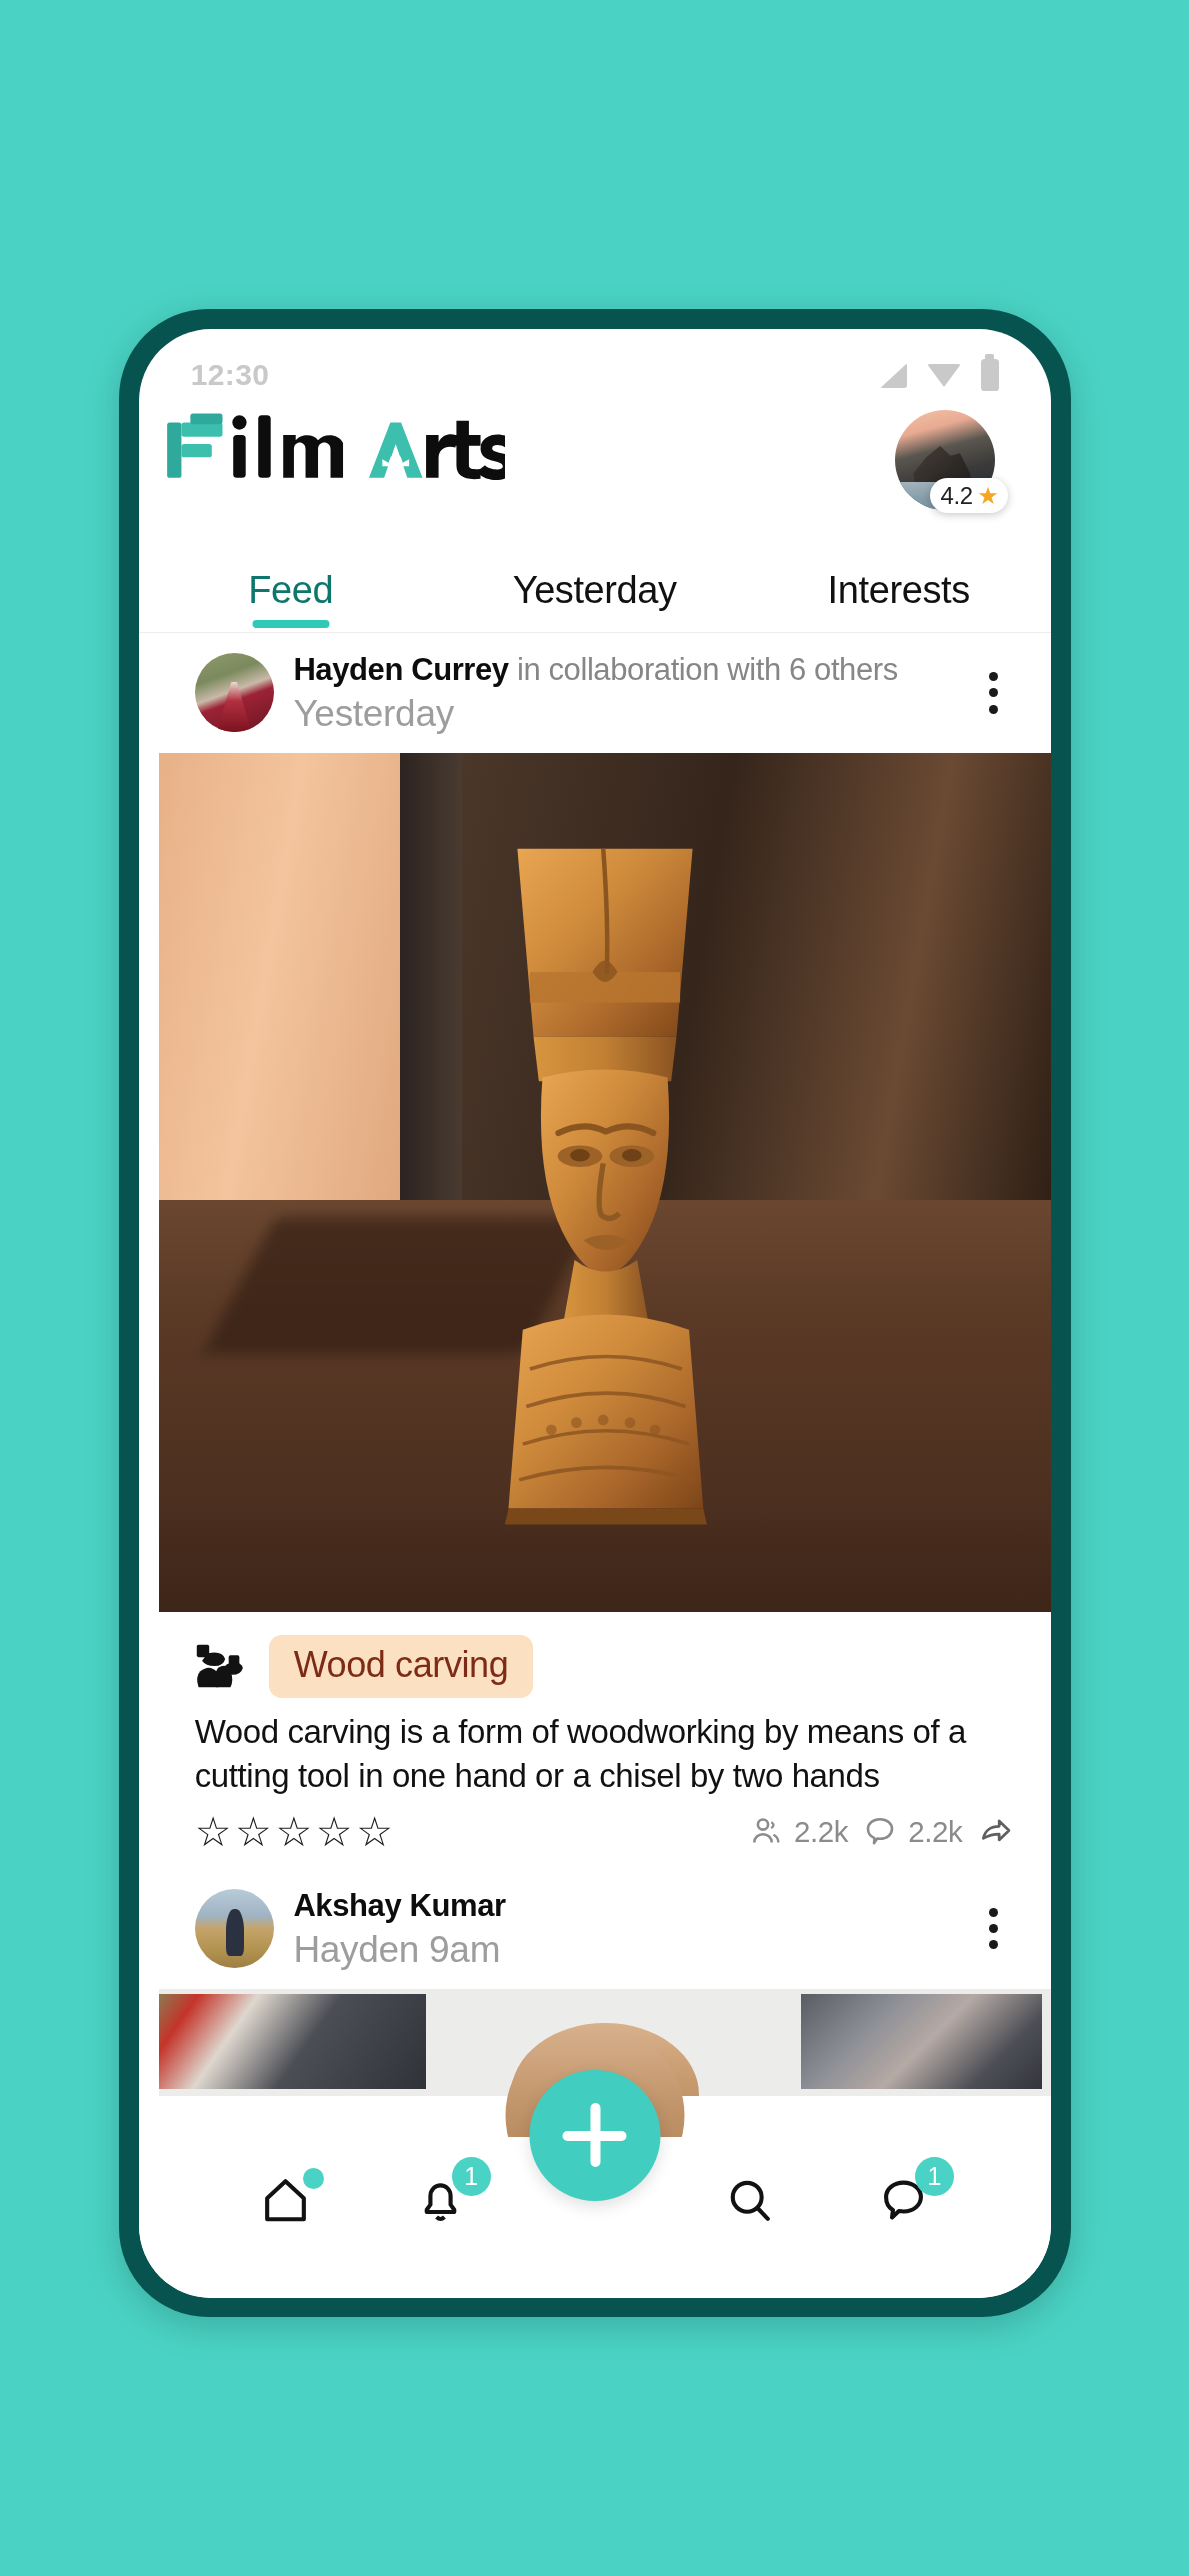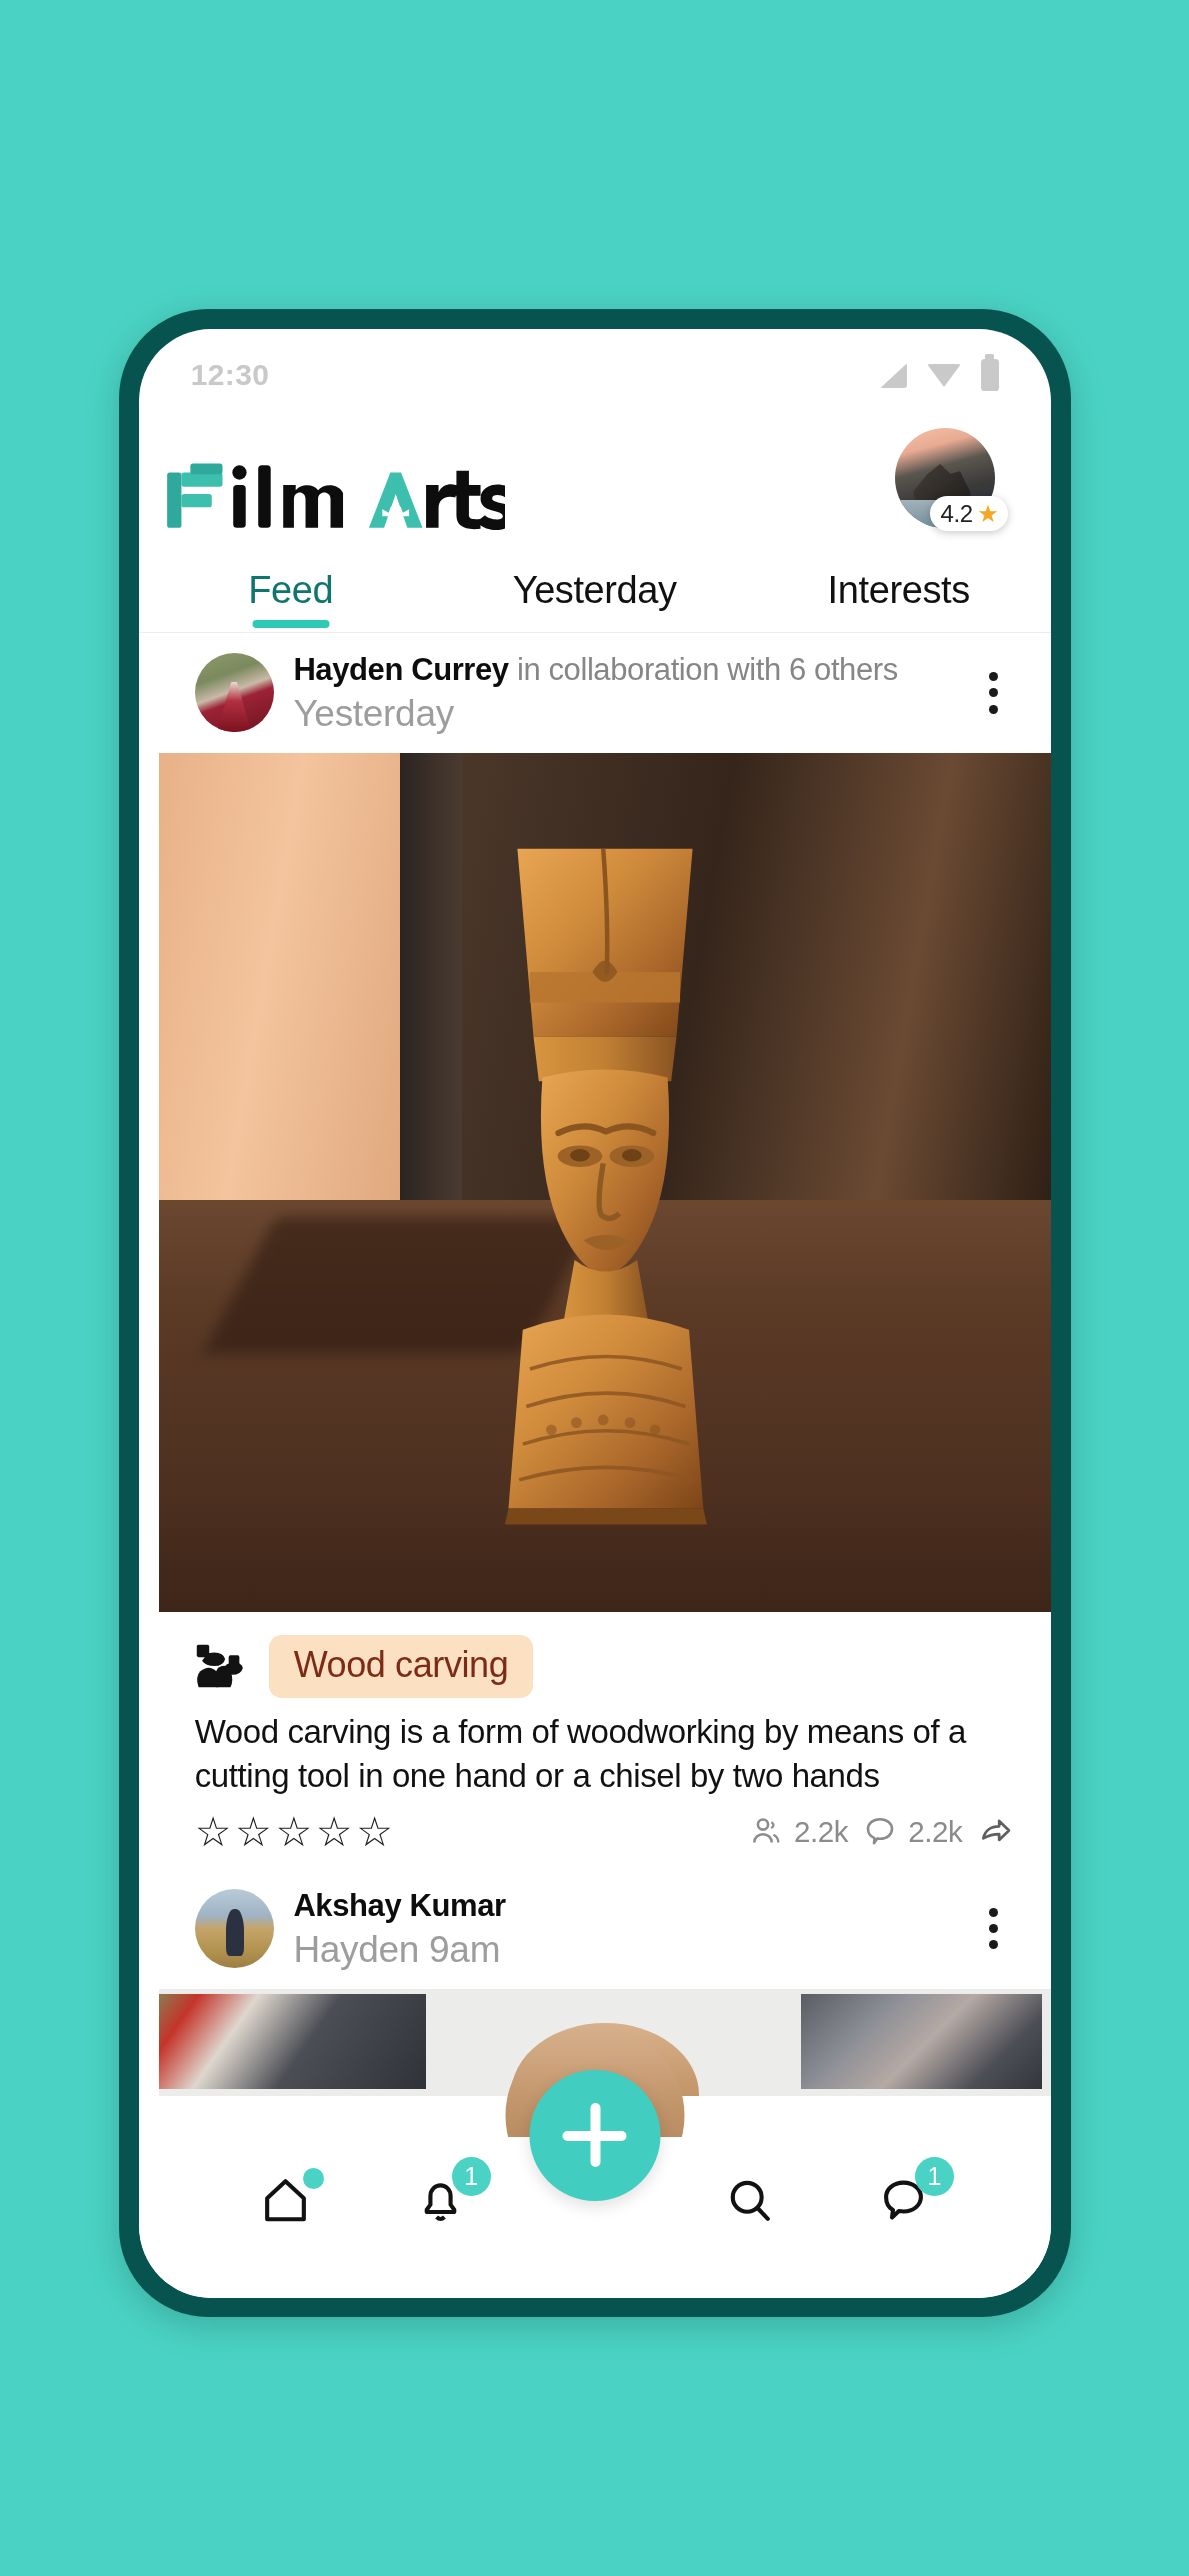--- a/index.html
+++ b/index.html
@@ -64,21 +64,21 @@
   }
   .ic-batt::before {
     content:""; position:absolute;
     left:4.5px; top:-5.4px; width:9px; height:6.3px;
     background:#c9c9c9; border-radius:1.8px 1.8px 0 0;
   }
 
   
   .app-header {
     height:125px;
-    display:flex; align-items:flex-end;
+    display:flex; align-items:flex-start;
     justify-content:space-between;
     padding:0 43px 0 26px;
   }
   .logo { display:flex; align-items:baseline; }
   .logo-svg { display:block; }
   .avatar-wrap { position:relative; width:118px; height:107px; }
   .avatar-main {
     width:100px; height:100px; border-radius:50%;
     overflow:hidden; position:absolute; right:12.5px; top:0;
     background:linear-gradient(165deg,#f4c5a8 0%, #e8aa93 22%, #5a564f 40%, #3b3a38 62%, #2b3440 80%, #8fa6b5 100%);

